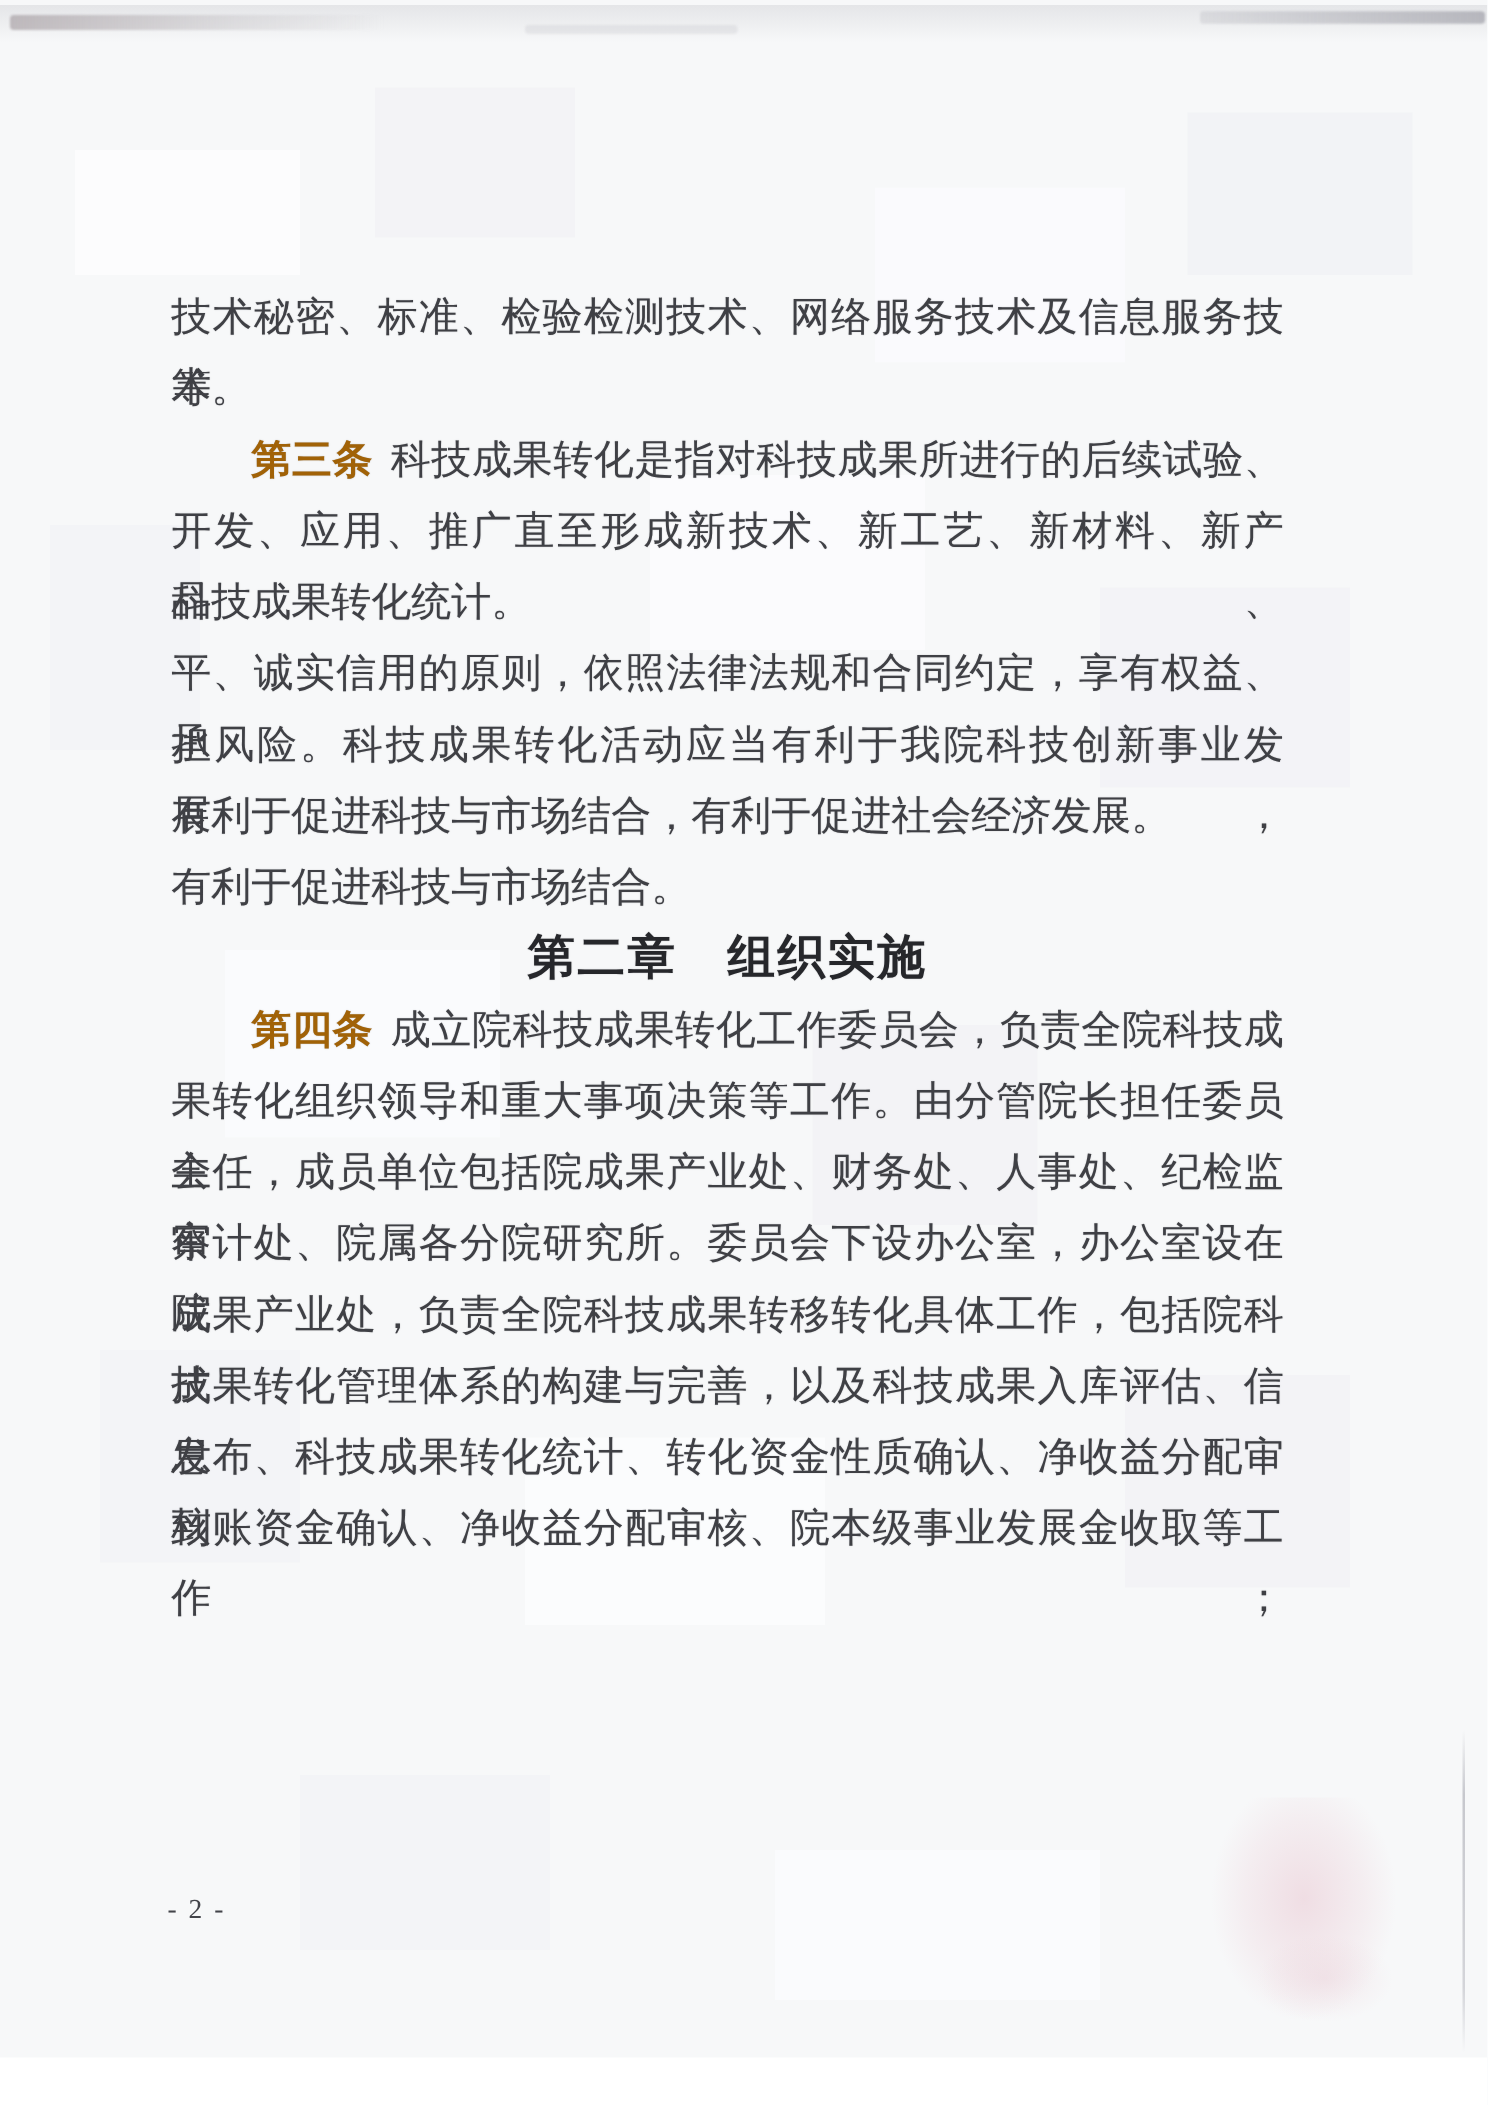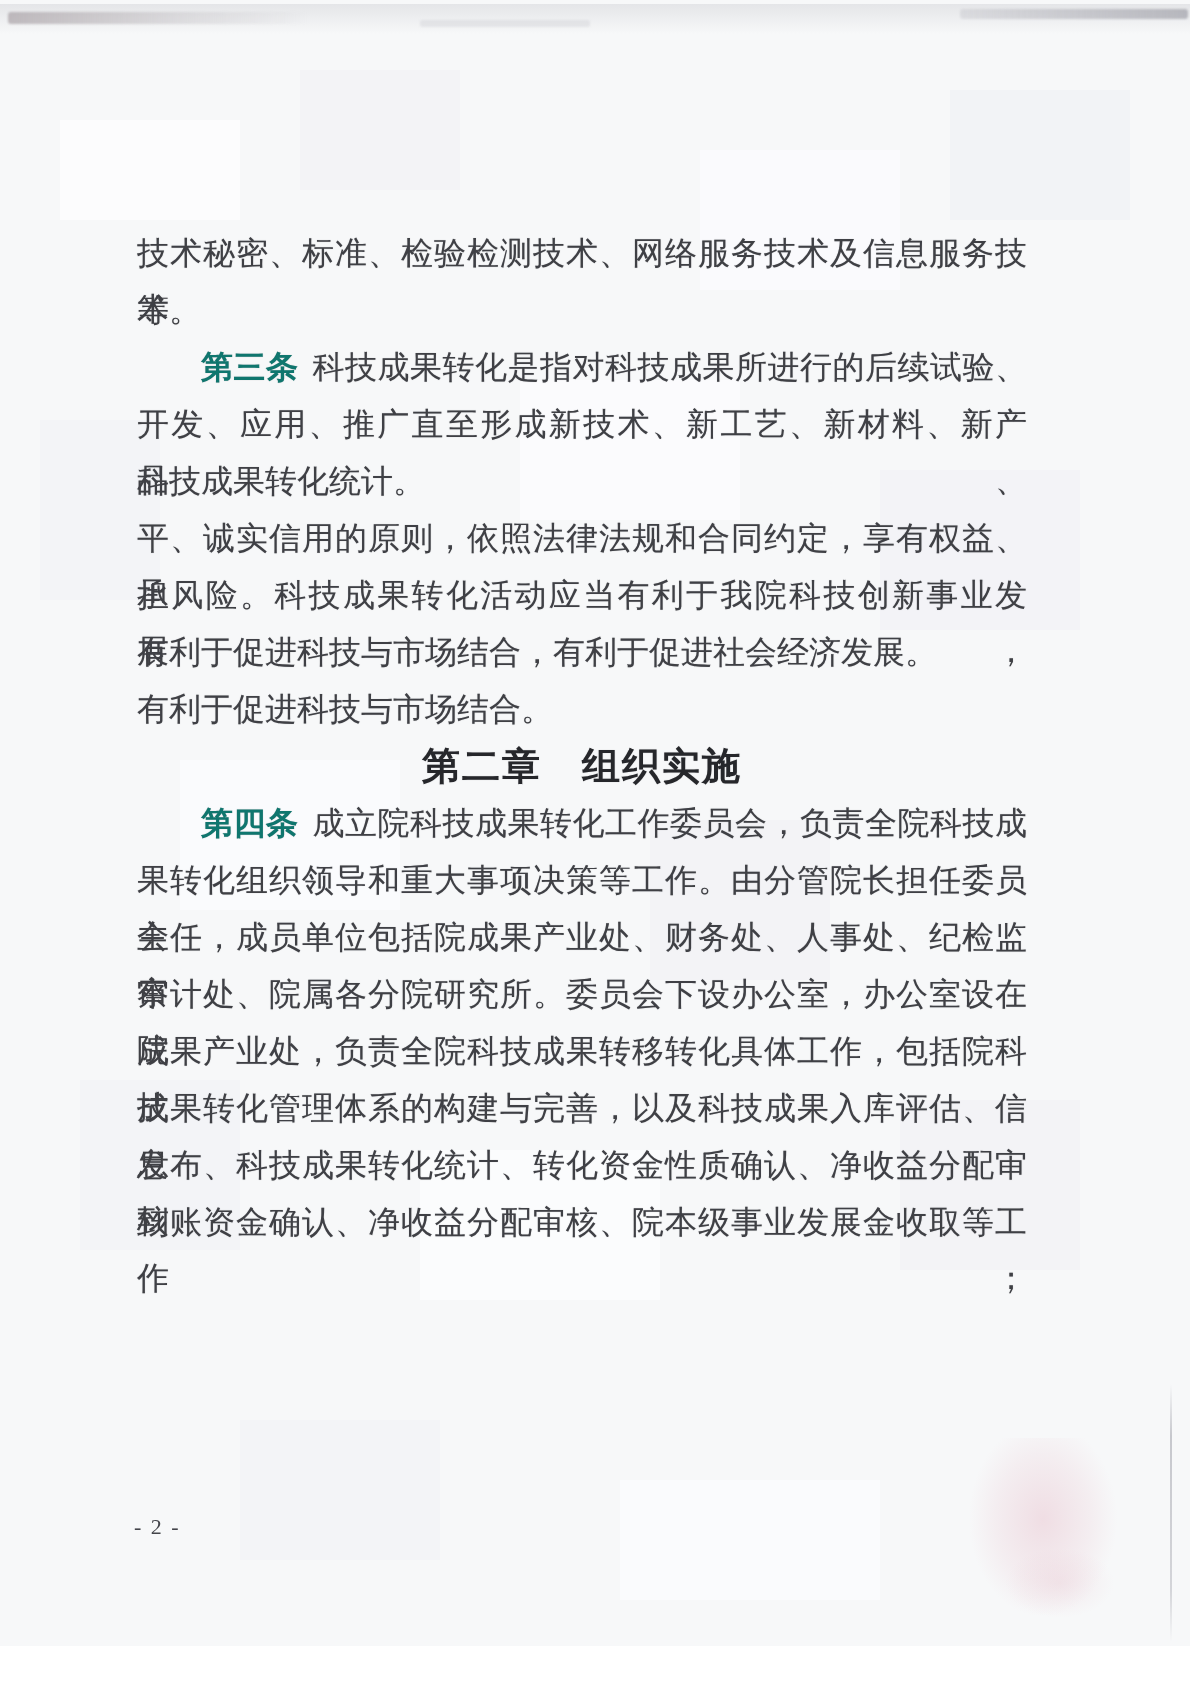--- a/index.html
+++ b/index.html
@@ -88,21 +88,21 @@
     text-align: left;
   }
   .line.justify {
     white-space: normal;
     text-align: justify;
     text-align-last: justify;
   }
   .line.indent { padding-left: 64px; }
   .line .bold {
     font-weight: 700;
-    color: #0f766e;
+    color: #a16207;
     margin-right: 14px;
     font-family: "Liberation Sans", "DejaVu Sans", sans-serif;
   }
   .line.heading {
     font-size: 38px;
     font-weight: 700;
     color: #26272b;
     text-align: left;
     text-align-last: center;
     letter-spacing: 2px;

